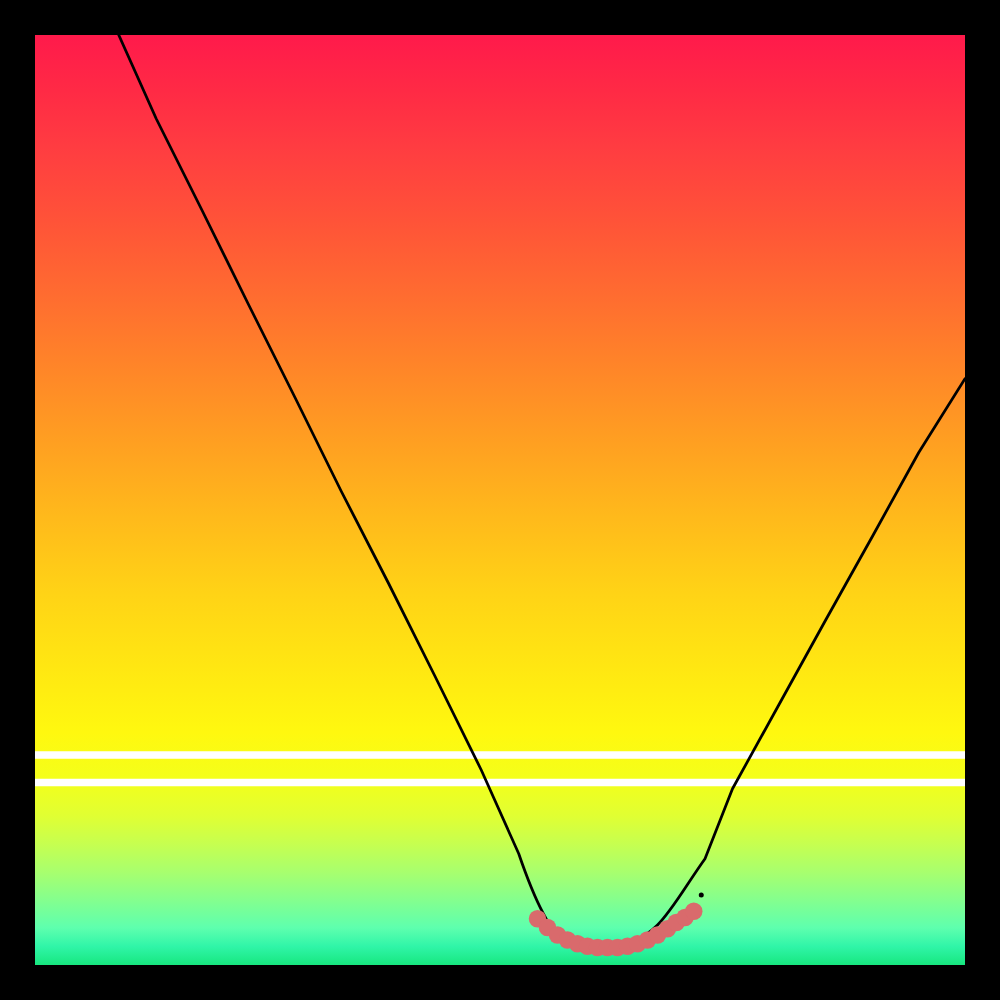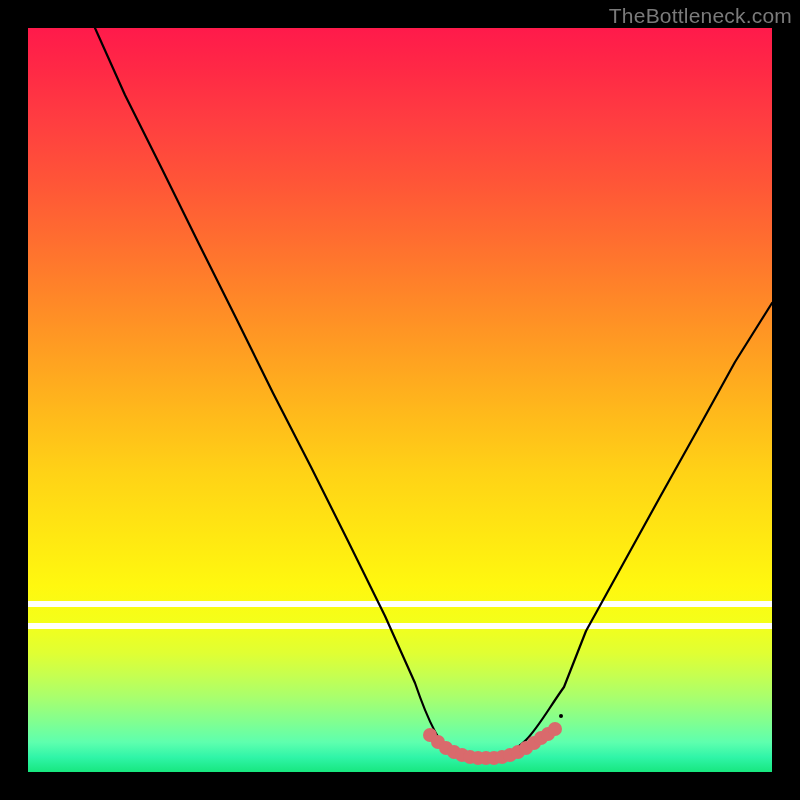--- a/index.html
+++ b/index.html
@@ -125,15 +125,14 @@
           <circle cx="513" cy="710" r="7"></circle>
           <circle cx="520" cy="706" r="7"></circle>
           <circle cx="527" cy="701" r="7"></circle>
         </g>
         <circle cx="533" cy="688" r="2" fill="#000"></circle>
       </svg>
     </div>
 
   </div>
 
-  <div class="watermark">TheBottleneck.com</div>
 
 </div>
 
 </body></html>

